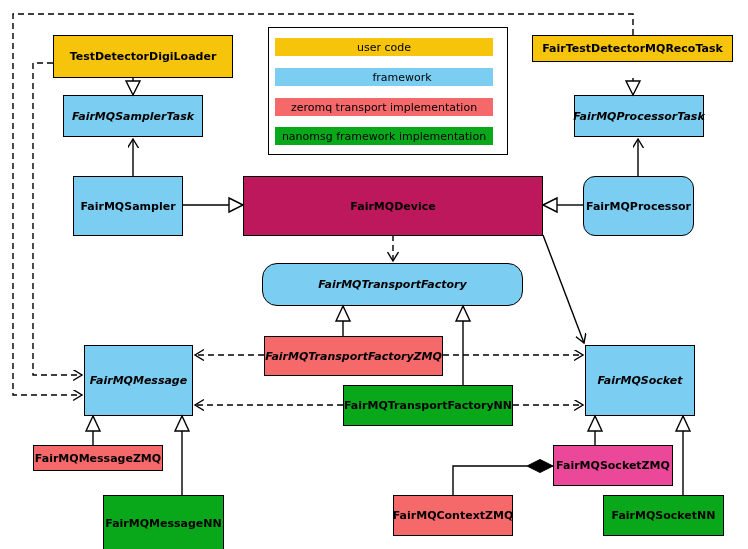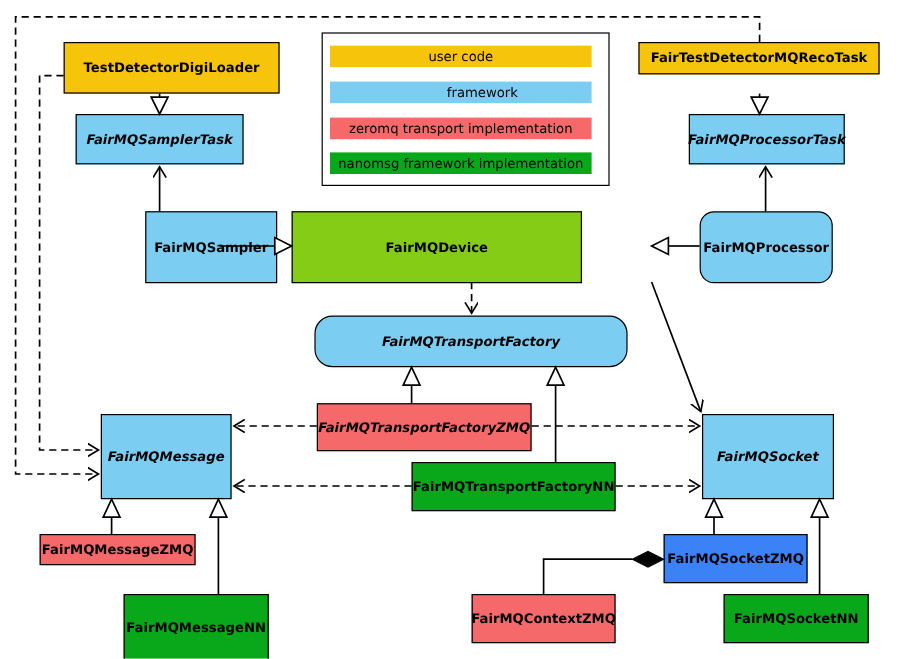--- a/index.html
+++ b/index.html
@@ -27,43 +27,43 @@
 <div class="stage">
 
   <div class="node" style="left: 53px; top: 35px; width: 180px; height: 43px; background-color: rgb(246, 196, 10);">TestDetectorDigiLoader</div>
 
   <div class="node" style="left: 532px; top: 35px; width: 201px; height: 27px; background-color: rgb(246, 196, 10);">FairTestDetectorMQRecoTask</div>
 
   <div class="node abstract" style="left: 63px; top: 95px; width: 140px; height: 42px; background-color: rgb(123, 205, 242);">FairMQSamplerTask</div>
 
   <div class="node abstract" style="left: 574px; top: 95px; width: 130px; height: 42px; background-color: rgb(123, 205, 242);">FairMQProcessorTask</div>
 
-  <div class="node" style="left: 73px; top: 176px; width: 110px; height: 60px; background-color: rgb(123, 205, 242); margin-left: 48px;">FairMQSampler</div>
+  <div class="node" style="left: 73px; top: 176px; width: 110px; height: 60px; background-color: rgb(123, 205, 242);">FairMQSampler</div>
 
-  <div class="node" style="left: 243px; top: 176px; width: 242px; height: 60px; background-color: #84cc16;">FairMQDevice</div>
+  <div class="node" style="left: 243px; top: 176px; width: 300px; height: 60px; background-color: #be185d;">FairMQDevice</div>
 
   <div class="node" style="left: 583px; top: 176px; width: 111px; height: 60px; background-color: rgb(123, 205, 242); border-radius: 12px;">FairMQProcessor</div>
 
   <div class="node abstract" style="left: 262px; top: 263px; width: 261px; height: 43px; background-color: rgb(123, 205, 242); border-radius: 15px;">FairMQTransportFactory</div>
 
   <div class="node" style="left: 264px; top: 336px; width: 179px; height: 40px; background-color: rgb(245, 105, 107); font-style: italic;">FairMQTransportFactoryZMQ</div>
 
   <div class="node" style="left: 343px; top: 385px; width: 170px; height: 41px; background-color: rgb(8, 168, 26);">FairMQTransportFactoryNN</div>
 
   <div class="node abstract" style="left: 84px; top: 345px; width: 109px; height: 71px; background-color: rgb(123, 205, 242);">FairMQMessage</div>
 
   <div class="node abstract" style="left: 585px; top: 345px; width: 110px; height: 71px; background-color: rgb(123, 205, 242);">FairMQSocket</div>
 
   <div class="node" style="left: 33px; top: 445px; width: 130px; height: 26px; background-color: rgb(245, 105, 107);">FairMQMessageZMQ</div>
 
   <div class="node" style="left: 103px; top: 495px; width: 121px; height: 57px; background-color: rgb(8, 168, 26);">FairMQMessageNN</div>
 
   <div class="node" style="left: 393px; top: 495px; width: 120px; height: 41px; background-color: rgb(245, 105, 107);">FairMQContextZMQ</div>
 
-  <div class="node" style="left: 553px; top: 445px; width: 120px; height: 41px; background-color: #3b82f6;">FairMQSocketZMQ</div>
+  <div class="node" style="left: 553px; top: 445px; width: 120px; height: 41px; background-color: #ec4899;">FairMQSocketZMQ</div>
 
   <div class="node" style="left: 603px; top: 495px; width: 121px; height: 41px; background-color: rgb(8, 168, 26);">FairMQSocketNN</div>
 
   <div class="legend-frame">
     <div class="legend-bar" style="top: 10px; background-color: rgb(246, 196, 10);">user code</div>
     <div class="legend-bar" style="top: 40px; background-color: rgb(123, 205, 242); padding-left: 36px;">framework</div>
     <div class="legend-bar" style="top: 70px; background-color: rgb(245, 105, 107);">zeromq transport implementation</div>
     <div class="legend-bar" style="top: 99px; background-color: rgb(8, 168, 26);">nanomsg framework implementation</div>
   </div>
 

